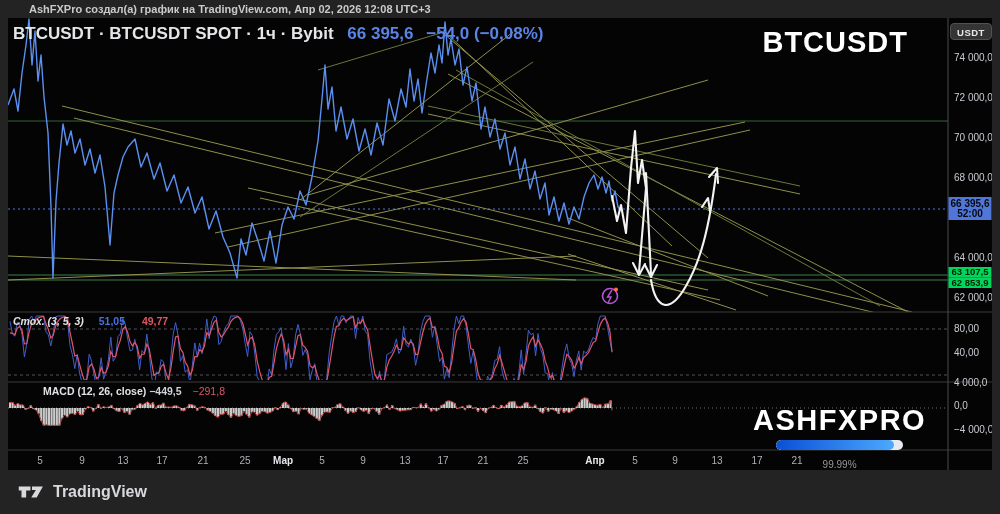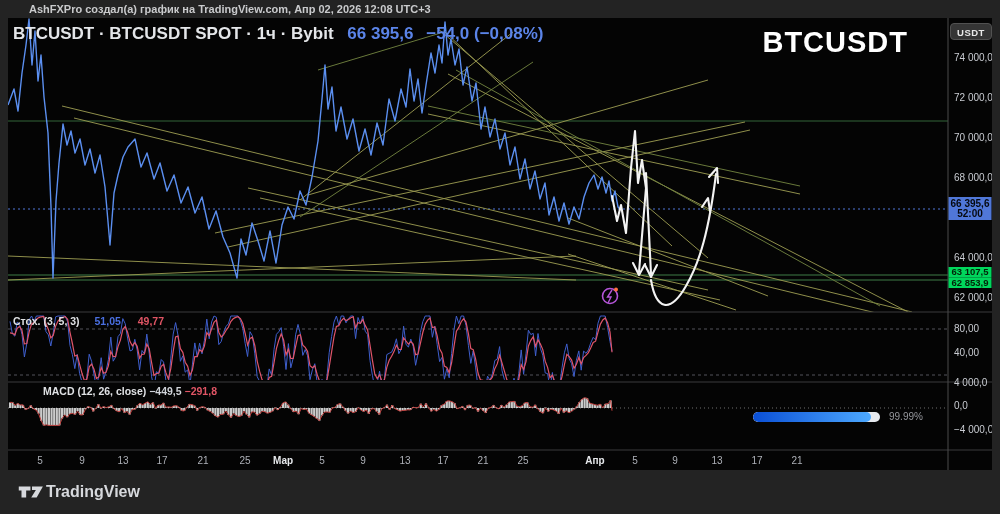--- a/index.html
+++ b/index.html
@@ -9,38 +9,38 @@
             padding-left:22px;box-sizing:border-box;font-size:11px;font-weight:700;color:#c9cacc;}
   .chart{position:absolute;left:8px;top:18px;width:984px;height:452px;background:#040404;}
   .chart svg{position:absolute;left:0;top:0;}
   .main-legend{position:absolute;left:5px;top:6px;font-size:17px;white-space:nowrap;z-index:5;}
   .main-legend .sym{color:#e4e6e9;font-weight:700;}
   .main-legend .px{color:#5b84e8;font-weight:700;margin-left:9px;}
   .main-legend .chg{color:#5b84e8;font-weight:700;margin-left:8px;}
   .watermark{position:absolute;right:84px;top:8px;font-size:29px;font-weight:700;
              color:#ffffff;letter-spacing:1px;z-index:4;}
   .stoch-legend{position:absolute;left:5px;top:297px;font-size:10.5px;white-space:nowrap;z-index:5;}
-  .stoch-legend .t{color:#dfe1e4;font-weight:700;}
+  .stoch-legend .t{color:#dfe1e4;font-weight:700;font-style:italic;}
   .stoch-legend .k{color:#4a6fe0;font-weight:700;margin-left:12px;}
   .stoch-legend .d{color:#e05565;font-weight:700;margin-left:14px;}
   .macd-legend{position:absolute;left:5px;top:367px;font-size:10.5px;white-space:nowrap;z-index:5;}
   .macd-legend .t{color:#dfe1e4;font-weight:700;margin-left:30px;}
   .macd-legend .v1{color:#cfd2d8;font-weight:700;}
-  .macd-legend .v2{color:#e05565;font-weight:700;}
+  .macd-legend .v2{color:#e05565;font-weight:400;margin-left:8px;}
   .usdt-button{position:absolute;left:942px;top:5px;width:42px;height:17px;background:#353535;
                border:1px solid #515151;border-radius:4px;color:#e9e9e9;font-size:9.5px;font-weight:700;
                text-align:center;line-height:17px;letter-spacing:.5px;box-sizing:border-box;z-index:6;}
   .brand{position:absolute;left:745px;top:388px;z-index:5;}
   .brand-name{font-size:29px;font-weight:800;color:#ffffff;letter-spacing:1.5px;line-height:1;}
-  .brand-row{display:flex;align-items:center;gap:9px;margin-top:5px;}
+  .brand-row{display:flex;align-items:center;gap:9px;margin-top:5px;flex-direction:column;}
   .brand-bar{width:127px;height:10px;border-radius:5px;background:#e6e9ee;overflow:hidden;}
   .brand-fill{width:93%;height:100%;border-radius:5px;background:linear-gradient(90deg,#0a4fd6,#4da9ff);}
   .brand-pct{font-size:10px;color:#96989d;}
   .footer{position:absolute;left:0;top:470px;width:100%;height:44px;display:flex;align-items:center;}
-  .tv-logo{display:flex;align-items:center;margin-left:18px;}
+  .tv-logo{display:flex;align-items:center;gap:7px;margin-left:18px;}
   .tv-text{font-size:16px;font-weight:700;color:#d7d9dd;}
 </style>
 </head>
 <body>
 
 <div class="frame">
 
   <div class="attr-bar">
     <span>AshFXPro создал(а) график на TradingView.com, Апр 02, 2026 12:08 UTC+3</span>
   </div>
@@ -410,20 +410,21 @@
 
     <div class="macd-legend">
       <span class="t">MACD (12, 26, close)</span>
       <span class="v1">−449,5</span>
       <span class="v2">−291,8</span>
     </div>
 
     <div class="usdt-button">USDT</div>
 
     <div class="brand">
+      <div class="brand-name">ASHFXPRO</div>
       <div class="brand-row">
         <div class="brand-bar">
           <div class="brand-fill"></div>
         </div>
         <div class="brand-pct">99.99%</div>
       </div>
     </div>
   </div>
 
   <div class="footer">

